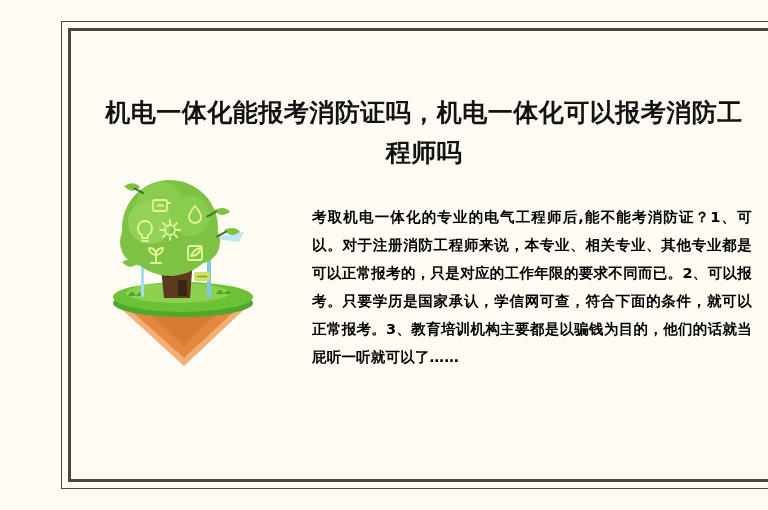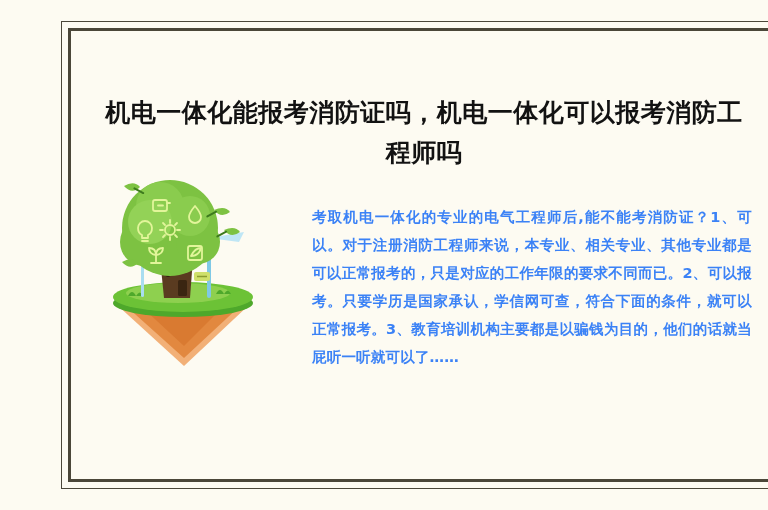--- a/index.html
+++ b/index.html
@@ -94,21 +94,21 @@
 
   
   .article-text {
     position: absolute;
     left: 244px;
     top: 20px;
     width: 440px;
     font-size: 14.5px;
     line-height: 28px;
     font-weight: 700;
-    color: #3b82f6;
+    color: #000000;
     text-align: justify;
     text-justify: inter-character;
     letter-spacing: 0.2px;
     font-family: "DejaVu Sans", "Liberation Sans", sans-serif;
   }
 </style>
 </head>
 <body>
 
 <div class="page">

